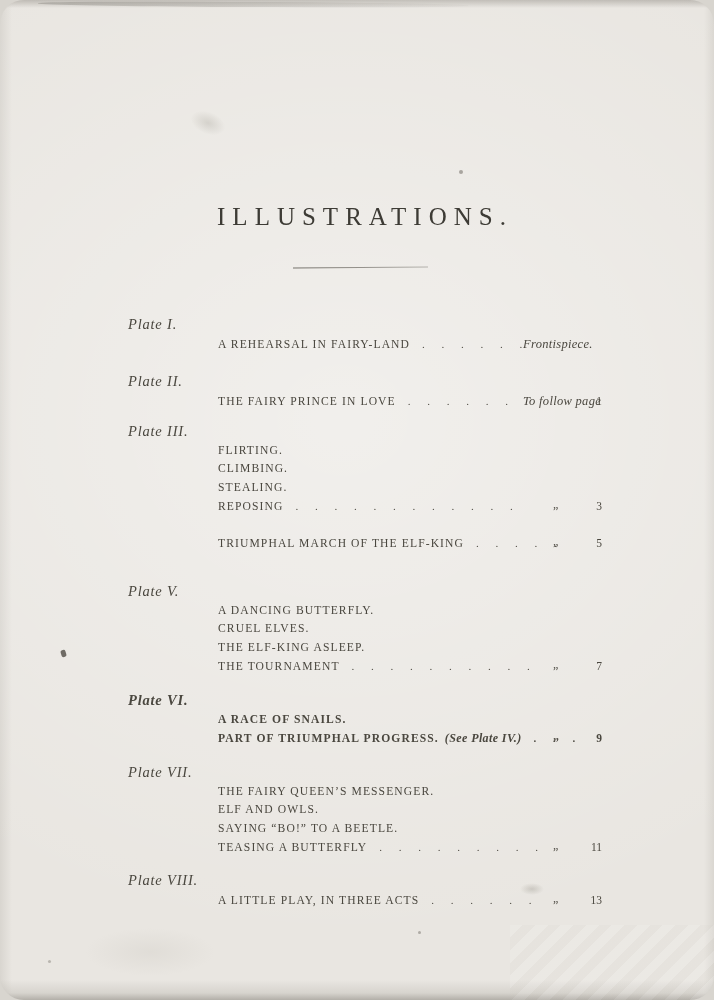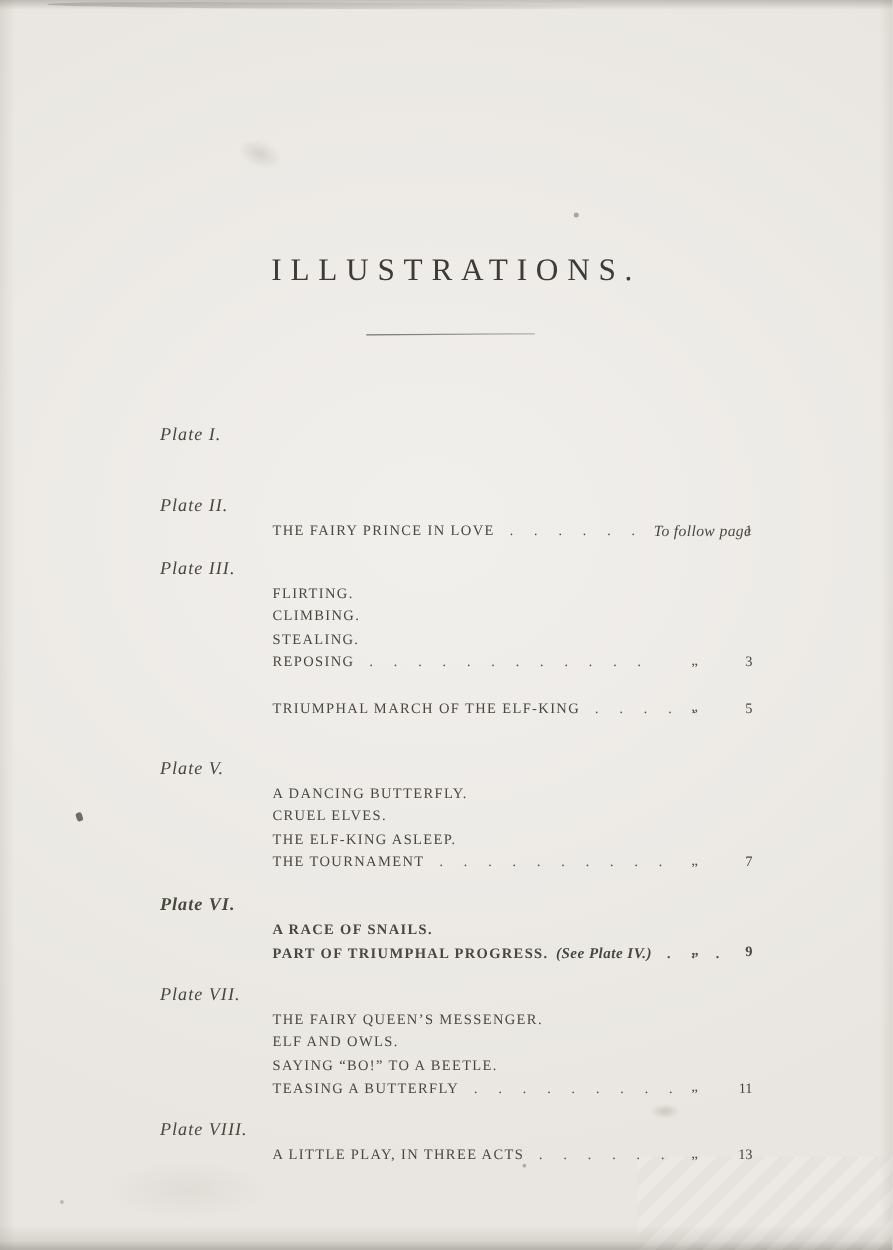--- a/index.html
+++ b/index.html
@@ -11,35 +11,36 @@
   .paper{
     position:relative;width:714px;height:1000px;overflow:hidden;
     color:#48453e;
     background:
       radial-gradient(140% 85% at 48% 42%, rgba(255,255,255,0.38) 0%, rgba(255,255,255,0) 62%),
       linear-gradient(to bottom, rgba(146,142,134,0.5) 0px, rgba(146,142,134,0) 8px),
       linear-gradient(to top, rgba(134,130,122,0.55) 0px, rgba(168,164,156,0.28) 7px, rgba(168,164,156,0) 20px),
       linear-gradient(to right, rgba(158,154,146,0.22) 0px, rgba(158,154,146,0) 12px),
       linear-gradient(to left, rgba(158,154,146,0.20) 0px, rgba(158,154,146,0) 10px),
       #e9e6e1;
+    border-radius: 24px;
   }
   .title{
     position:absolute;top:203px;left:0;width:100%;margin:0;
     box-sizing:border-box;padding-left:16px;
     text-align:center;
     font-size:25px;font-weight:400;letter-spacing:7px;
     color:#3d3b35;
   }
   .rule{
     position:absolute;top:267px;left:293px;width:135px;height:1px;
     background:linear-gradient(to right, rgba(110,107,100,0.95), rgba(110,107,100,0.45));
     transform:rotate(-0.4deg);
   }
   .toc{position:absolute;left:128px;top:0;width:474px;}
-  .plate-section{position:absolute;left:0;width:100%;margin-top:24px;}
+  .plate-section{position:absolute;left:0;width:100%;}
   .plate-label{
     font-style:italic;font-size:14.5px;line-height:15px;margin-bottom:3px;
     letter-spacing:0.8px;color:#4a473f;
   }
   .line{
     position:relative;padding-left:90px;line-height:18.4px;
     font-size:11.6px;letter-spacing:1.1px;white-space:nowrap;color:#4a473f;
   }
   .suffix{font-style:italic;font-size:12px;letter-spacing:0.4px;margin-left:6px;}
   .dots{margin-left:12px;word-spacing:14px;letter-spacing:0;font-size:11px;color:#514e46;}
@@ -75,20 +76,21 @@
   <div class="stain st-speck4"></div>
   <div class="stain st-stain-bottom"></div>
   <div class="stain st-crease"></div>
 
   <h1 class="title">ILLUSTRATIONS.</h1>
   <div class="rule"></div>
 
   <div class="toc" id="toc">
       <div class="plate-section" style="top: 317px;">
         <div class="plate-label">Plate I.</div>
+        <div class="line"><span class="ltitle">A REHEARSAL IN FAIRY-LAND</span><span class="dots">. . . . . .</span><span class="ref">Frontispiece.</span></div>
       </div>
       <div class="plate-section" style="top: 374px;">
         <div class="plate-label">Plate II.</div>
         <div class="line"><span class="ltitle">THE FAIRY PRINCE IN LOVE</span><span class="dots">. . . . . .</span><span class="ref">To follow page</span><span class="pagenum">1</span></div>
       </div>
       <div class="plate-section" style="top: 424px;">
         <div class="plate-label">Plate III.</div>
         <div class="line"><span class="ltitle">FLIRTING.</span></div>
         <div class="line"><span class="ltitle">CLIMBING.</span></div>
         <div class="line"><span class="ltitle">STEALING.</span></div>

